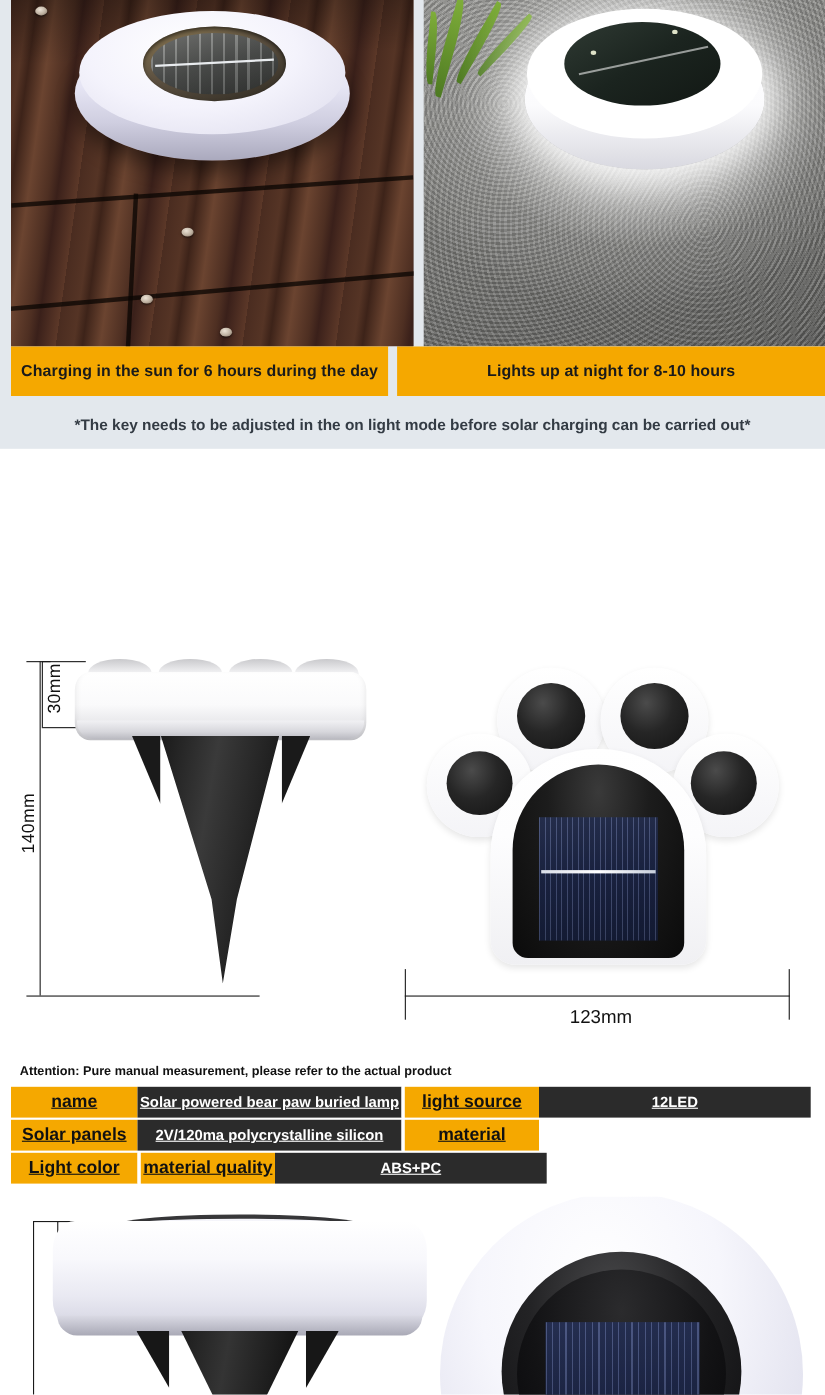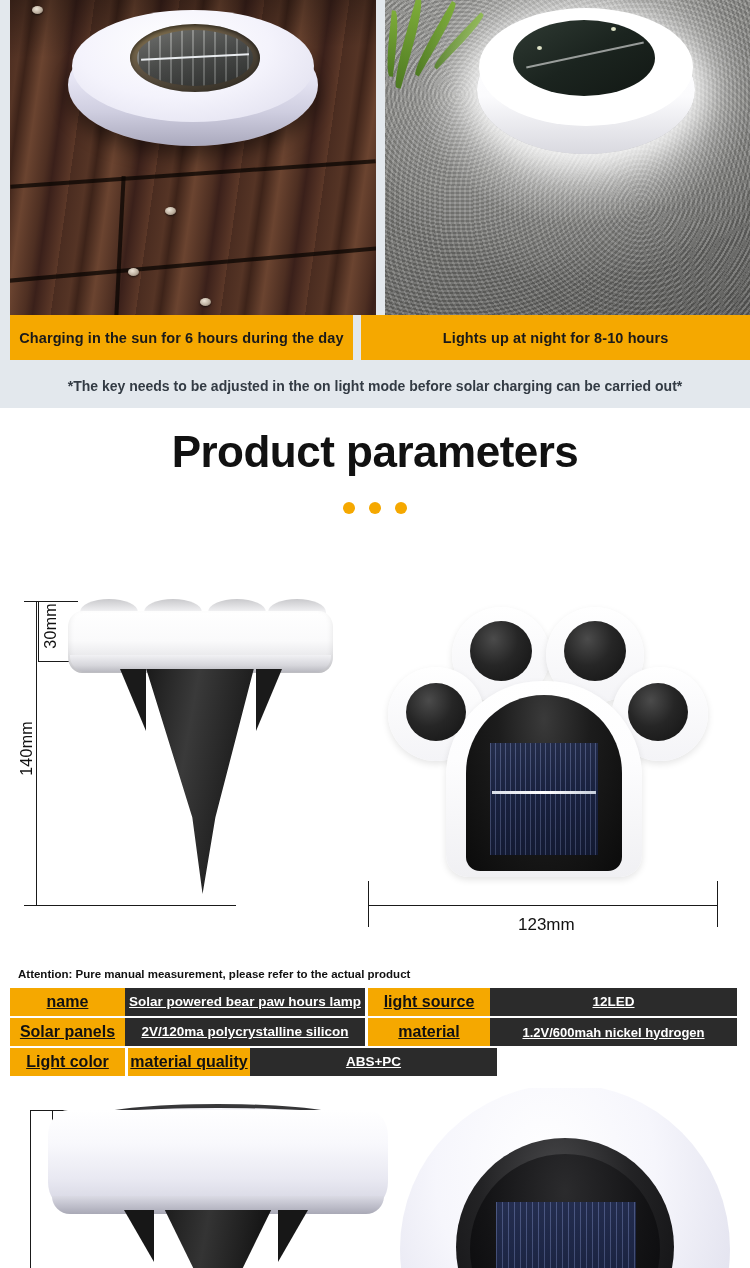--- a/index.html
+++ b/index.html
@@ -274,28 +274,20 @@
 
     <div class="caption-row">
       <div class="caption cap-left">Charging in the sun for 6 hours during the day</div>
       <div class="cap-gap"></div>
       <div class="caption cap-right">Lights up at night for 8-10 hours</div>
     </div>
 
     <div class="note">*The key needs to be adjusted in the on light mode before solar charging can be carried out*</div>
   </div>
 
-  <div class="heading-wrap">
-    <div class="heading">Product parameters</div>
-    <div class="dots">
-      <span class="dot"></span>
-      <span class="dot"></span>
-      <span class="dot"></span>
-    </div>
-  </div>
 
   <div class="diagram">
 
     <div class="dim-line dim-v" style="left:38px;top:16px;height:60px;"></div>
     <div class="dim-tick" style="left:38px;top:16px;width:40px;"></div>
     <div class="dim-tick" style="left:38px;top:76px;width:40px;"></div>
     <div class="dim-label-v" style="left:42px;top:18px;">30mm</div>
 
     <div class="dim-line dim-v" style="left:36px;top:16px;height:304px;"></div>
     <div class="dim-tick" style="left:24px;top:16px;width:22px;"></div>
@@ -336,32 +328,31 @@
     <div class="dim-line dim-v" style="left:717px;top:296px;height:46px;"></div>
     <div class="dim-label-h" style="left:518px;top:330px;">123mm</div>
   </div>
 
   <div class="attention">Attention: Pure manual measurement, please refer to the actual product</div>
 
   <div class="spec-table">
 
     <div class="spec-row">
       <div class="cell cell-key k1">name</div>
-      <div class="cell cell-val v1">Solar powered bear paw hours lamp</div>
+      <div class="cell cell-val v1">Solar powered bear paw buried lamp</div>
       <div class="sp"></div>
       <div class="cell cell-key k2">light source</div>
       <div class="cell cell-val v2">12LED</div>
     </div>
 
     <div class="spec-row">
       <div class="cell cell-key k1">Solar panels</div>
       <div class="cell cell-val v1">2V/120ma polycrystalline silicon</div>
       <div class="sp"></div>
       <div class="cell cell-key k2">material</div>
-      <div class="cell cell-val v2 small">1.2V/600mah nickel hydrogen</div>
     </div>
 
     <div class="spec-row">
       <div class="cell cell-key k1">Light color</div>
       <div class="sp"></div>
       <div class="cell cell-key k2">material quality</div>
       <div class="cell cell-val v2">ABS+PC</div>
     </div>
 
   </div>

